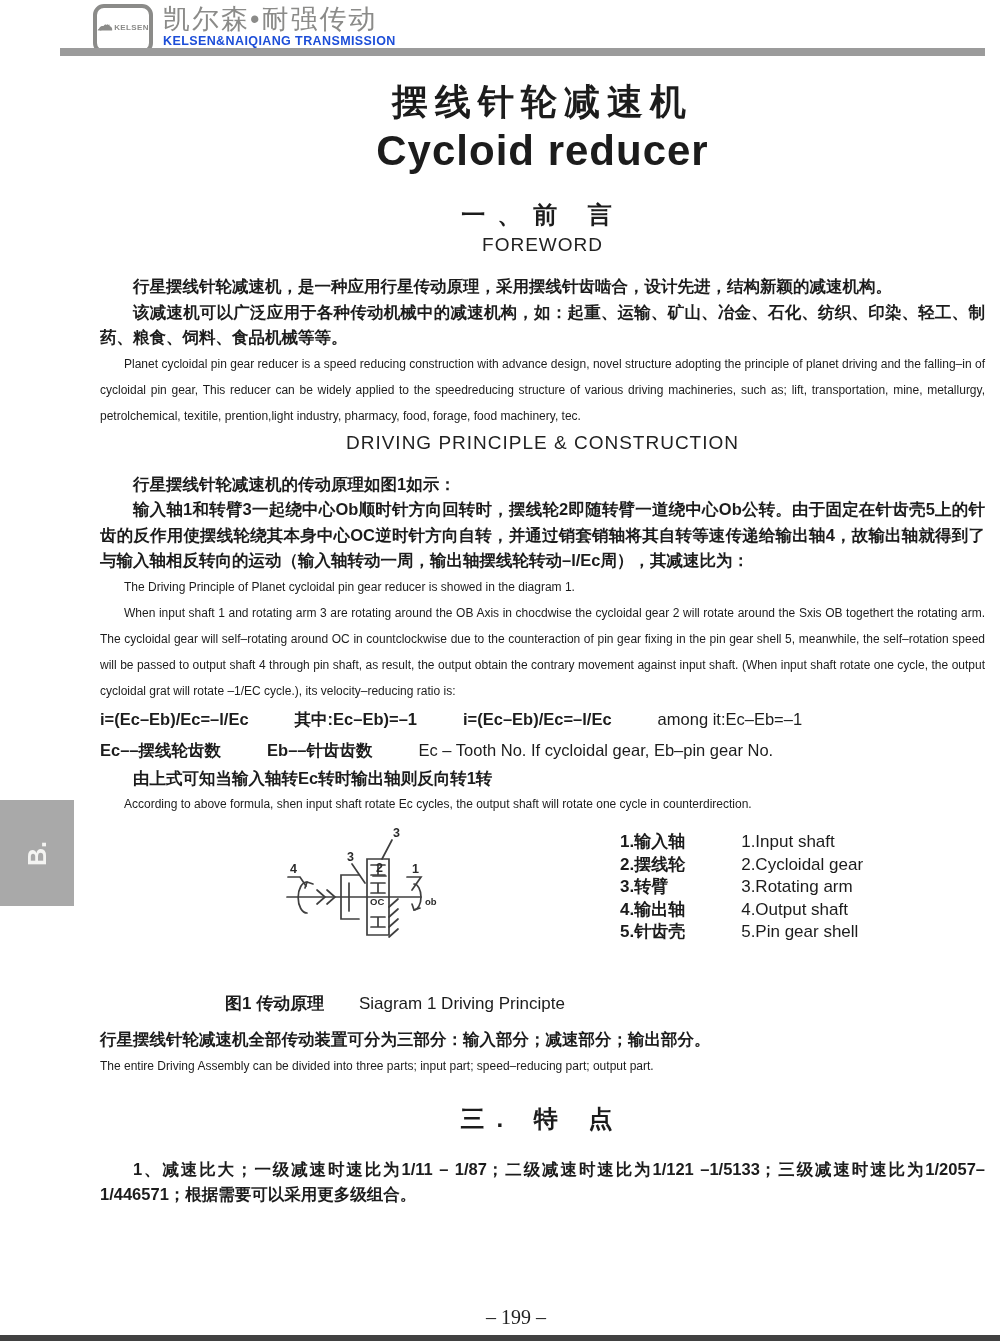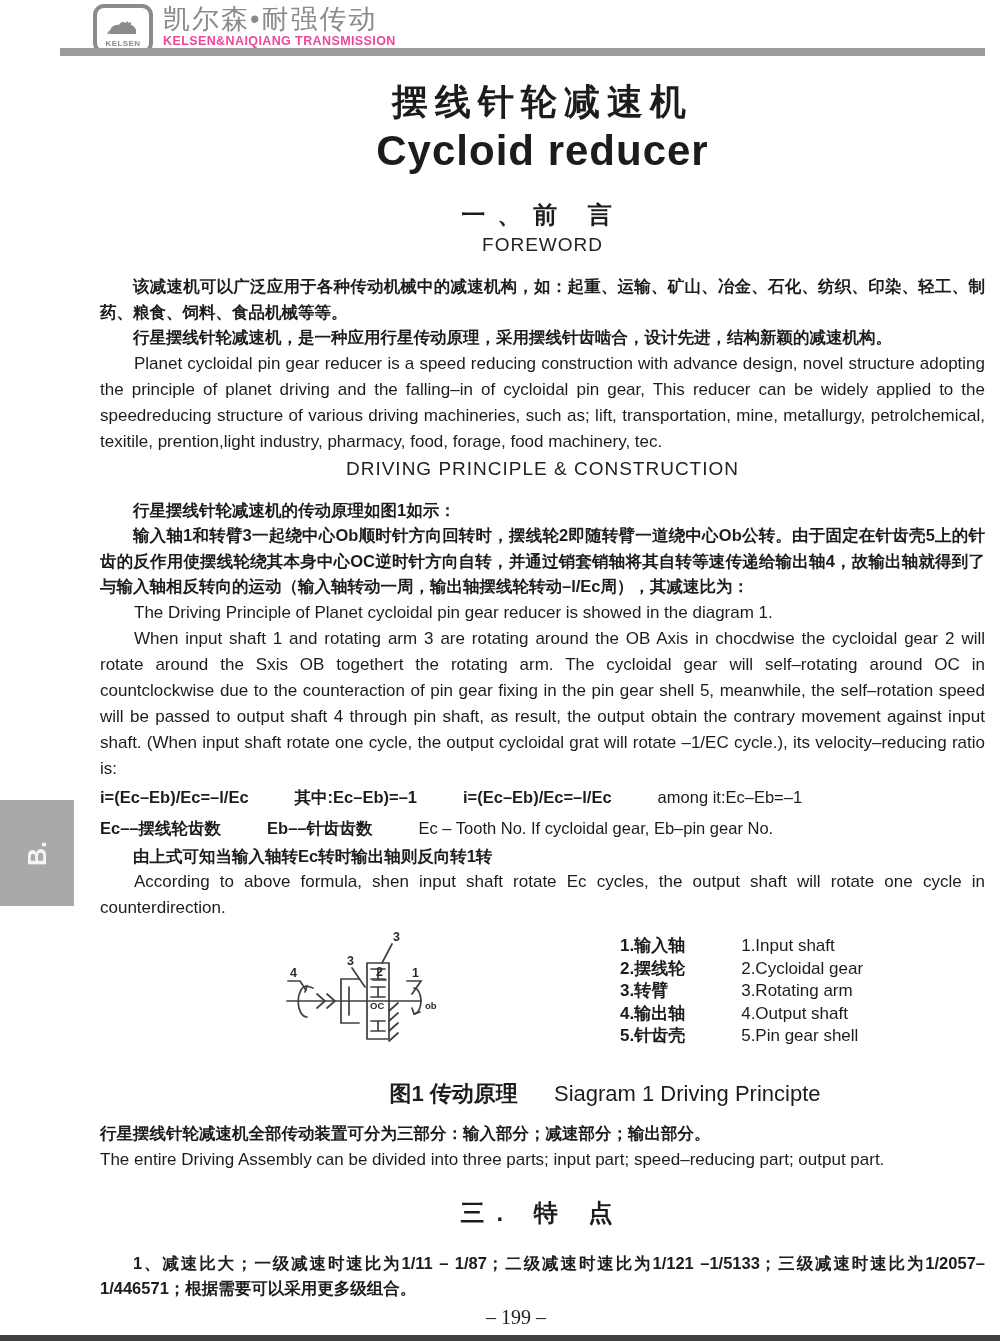--- a/index.html
+++ b/index.html
@@ -3,49 +3,49 @@
 <meta charset="utf-8">
 <style>
   html,body{margin:0;padding:0;background:#ffffff;}
   body{width:1000px;height:1341px;position:relative;overflow:hidden;
        font-family:"Liberation Sans",sans-serif;color:#1c1c1c;}
   .page{position:relative;width:1000px;height:1341px;background:#fff;}
 
   
   .header{position:absolute;top:4px;left:93px;display:flex;align-items:flex-start;gap:10px;}
   .logo-box{width:52px;height:40px;border:4px solid #8b8b89;border-radius:11px;
-            display:flex;flex-direction:column;align-items:center;justify-content:flex-end;padding-bottom:2px;}
+            display:flex;flex-direction:row;align-items:center;justify-content:flex-end;padding-bottom:2px;}
   .logo-kelsen{font-size:8px;font-weight:bold;color:#8b8b89;letter-spacing:.4px;line-height:8px;}
   .brand-cn{font-size:27px;font-weight:normal;color:#8b8b89;letter-spacing:2px;line-height:30px;}
-  .brand-en{font-size:12.5px;font-weight:bold;color:#ec4899;letter-spacing:.4px;line-height:14px;}
+  .brand-en{font-size:12.5px;font-weight:bold;color:#1d4ed8;letter-spacing:.4px;line-height:14px;}
   .top-rule{position:absolute;top:48px;left:60px;width:925px;height:8px;background:#9b9b9b;}
 
   
   .main{position:absolute;top:60px;left:100px;width:885px;}
   .title-cn{text-align:center;font-size:36px;font-weight:bold;letter-spacing:7px;margin-top:18px;}
   .title-en{text-align:center;font-size:42px;font-weight:bold;letter-spacing:1px;margin-top:0;}
   .h-cn{text-align:center;font-size:24px;font-weight:bold;letter-spacing:12px;margin-top:24px;}
   .h-en{text-align:center;font-size:19px;letter-spacing:1px;margin-top:3px;color:#222;}
   .p-cn{font-size:16.5px;font-weight:600;line-height:25.5px;text-indent:2em;text-align:justify;margin:0;}
-  .p-en{font-size:17px;line-height:26px;text-indent:2em;text-align:justify;margin:0;}
+  .p-en{font-size:12px;line-height:26px;text-indent:2em;text-align:justify;margin:0;}
   .p-noindent{text-indent:0;}
   .blk{margin-top:18px;}
   .formula{display:flex;gap:46px;font-size:16.5px;font-weight:600;line-height:31px;}
   .formula .en{font-weight:normal;}
 
   
   .figure-block{position:relative;height:146px;margin-top:10px;}
   .fig-svg{position:absolute;left:183px;top:-2px;}
   .fig-svg path,.fig-svg line{stroke:#3f3f3f;stroke-width:1.7;fill:none;stroke-linecap:round;}
   .fig-svg text{fill:#2a2a2a;font-size:12.5px;font-weight:bold;font-family:"Liberation Sans",sans-serif;}
   .fig-svg text.small{font-size:9.5px;}
   .legend{position:absolute;left:520px;top:4px;display:grid;grid-template-columns:auto auto;
           column-gap:56px;row-gap:0;font-size:17px;line-height:22.5px;}
   .legend .cn{font-weight:600;}
-  .fig-caption{margin-left:125px;font-size:22px;margin-top:2px;text-align:center;}
+  .fig-caption{margin-left:125px;font-size:17px;margin-top:19px;}
   .fig-caption .cn{font-weight:600;margin-right:30px;}
 
   
   .side-tab{position:absolute;left:0;top:800px;width:74px;height:106px;background:#a9a9a9;
             display:flex;align-items:center;justify-content:center;}
   .side-tab span{transform:rotate(-90deg);color:#f4f4f2;font-size:25px;font-weight:bold;}
 
   
   .page-num{position:absolute;bottom:12px;left:16px;width:100%;text-align:center;
             font-family:"Liberation Serif",serif;font-size:20px;color:#222;}
@@ -73,22 +73,22 @@
 
   <div class="main">
 
     <div class="title-cn">摆线针轮减速机</div>
     <div class="title-en">Cycloid reducer</div>
 
     <div class="h-cn">一、前 言</div>
     <div class="h-en">FOREWORD</div>
 
     <div class="blk">
+      <p class="p-cn">行星摆线针轮减速机，是一种应用行星传动原理，采用摆线针齿啮合，设计先进，结构新颖的减速机构。</p>
       <p class="p-cn">该减速机可以广泛应用于各种传动机械中的减速机构，如：起重、运输、矿山、冶金、石化、纺织、印染、轻工、制药、粮食、饲料、食品机械等等。</p>
-      <p class="p-cn">行星摆线针轮减速机，是一种应用行星传动原理，采用摆线针齿啮合，设计先进，结构新颖的减速机构。</p>
       <p class="p-en">Planet cycloidal pin gear reducer is a speed reducing construction with advance design, novel structure adopting the principle of planet driving and the falling–in of cycloidal pin gear, This reducer can be widely applied to the speedreducing structure of various driving machineries, such as; lift, transportation, mine, metallurgy, petrolchemical, texitile, prention,light industry, pharmacy, food, forage, food machinery, tec.</p>
     </div>
 
     <div class="h-en">DRIVING PRINCIPLE &amp; CONSTRUCTION</div>
 
     <div class="blk">
       <p class="p-cn">行星摆线针轮减速机的传动原理如图1如示：</p>
       <p class="p-cn">输入轴1和转臂3一起绕中心Ob顺时针方向回转时，摆线轮2即随转臂一道绕中心Ob公转。由于固定在针齿壳5上的针齿的反作用使摆线轮绕其本身中心OC逆时针方向自转，并通过销套销轴将其自转等速传递给输出轴4，故输出轴就得到了与输入轴相反转向的运动（输入轴转动一周，输出轴摆线轮转动–l/Ec周），其减速比为：</p>
       <p class="p-en">The Driving Principle of Planet cycloidal pin gear reducer is showed in the diagram 1.</p>
       <p class="p-en">When input shaft 1 and rotating arm 3 are rotating around the OB Axis in chocdwise the cycloidal gear 2 will rotate around the Sxis OB togethert the rotating arm. The cycloidal gear will self–rotating around OC in countclockwise due to the counteraction of pin gear fixing in the pin gear shell 5, meanwhile, the self–rotation speed will be passed to output shaft 4 through pin shaft, as result, the output obtain the contrary movement against input shaft. (When input shaft rotate one cycle, the output cycloidal grat will rotate –1/EC cycle.), its velocity–reducing ratio is:</p>

